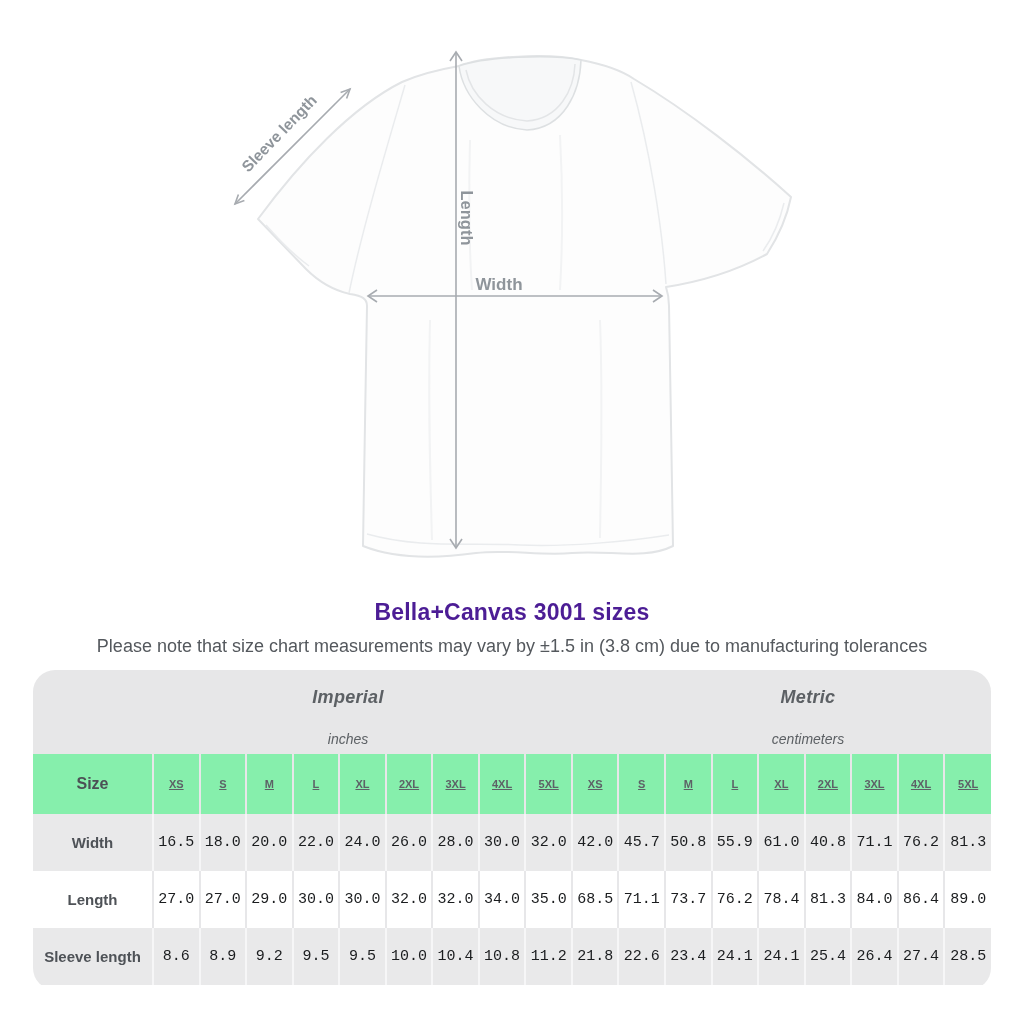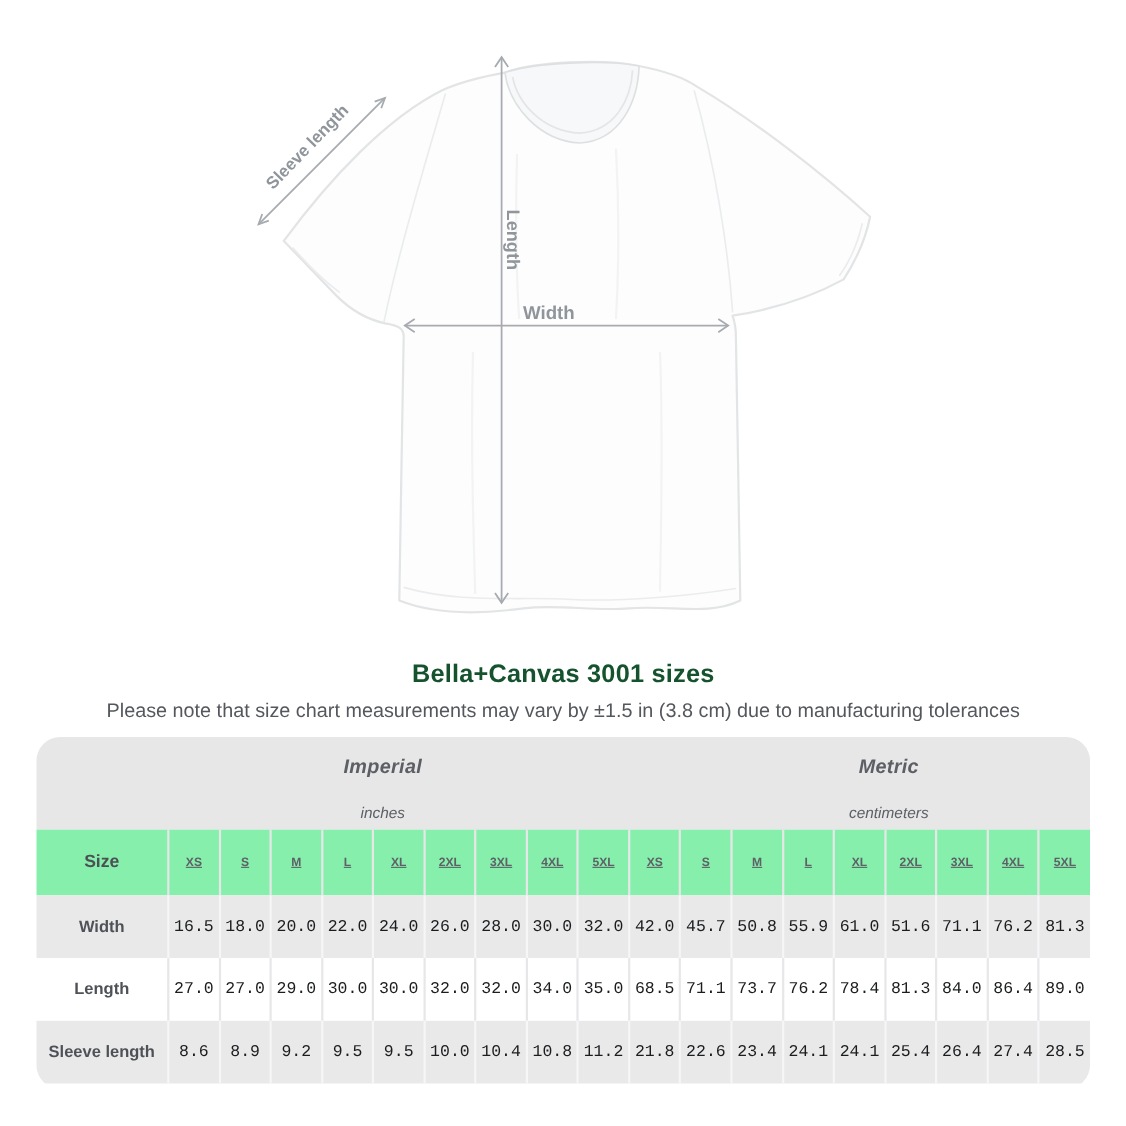--- a/index.html
+++ b/index.html
@@ -5,21 +5,21 @@
   html,body { margin:0; padding:0; background:#ffffff; }
   body { font-family:"Liberation Sans", sans-serif; }
   .page { position:relative; width:1024px; height:1024px; background:#ffffff; overflow:hidden; }
 
   
   .diagram { position:absolute; top:0; left:0; width:1024px; height:585px; }
   .ann-text { fill:#8f959b; font-weight:bold; font-family:"Liberation Sans", sans-serif; }
 
   
   .title-block { position:absolute; top:599px; left:0; width:1024px; text-align:center; }
-  .title { font-size:23px; font-weight:bold; color:#14532d; letter-spacing:0.2px; }
+  .title { font-size:23px; font-weight:bold; color:#4c1d95; letter-spacing:0.2px; }
   .note  { margin-top:10px; font-size:18px; color:#54585d; }
 
   
   .size-table { position:absolute; top:670px; left:33px; width:958px; height:320px;
                 border-radius:22px; overflow:hidden; background:#ffffff; }
   .unit-band { position:relative; height:84px; background:#e7e7e8; }
   .unit-group { position:absolute; top:17px; width:320px; text-align:center; color:#5c6064; }
   .unit-imperial { left:155px; }
   .unit-metric  { left:615px; }
   .unit-name { font-size:18px; font-weight:bold; font-style:italic; letter-spacing:0.3px; }
@@ -156,21 +156,21 @@
           <td>24.0</td>
           <td>26.0</td>
           <td>28.0</td>
           <td>30.0</td>
           <td>32.0</td>
           <td>42.0</td>
           <td>45.7</td>
           <td>50.8</td>
           <td>55.9</td>
           <td>61.0</td>
-          <td>51.6</td>
+          <td>40.8</td>
           <td>71.1</td>
           <td>76.2</td>
           <td>81.3</td>
         </tr>
         <tr>
           <th class="rowlabel">Length</th>
           <td>27.0</td>
           <td>27.0</td>
           <td>29.0</td>
           <td>30.0</td>

